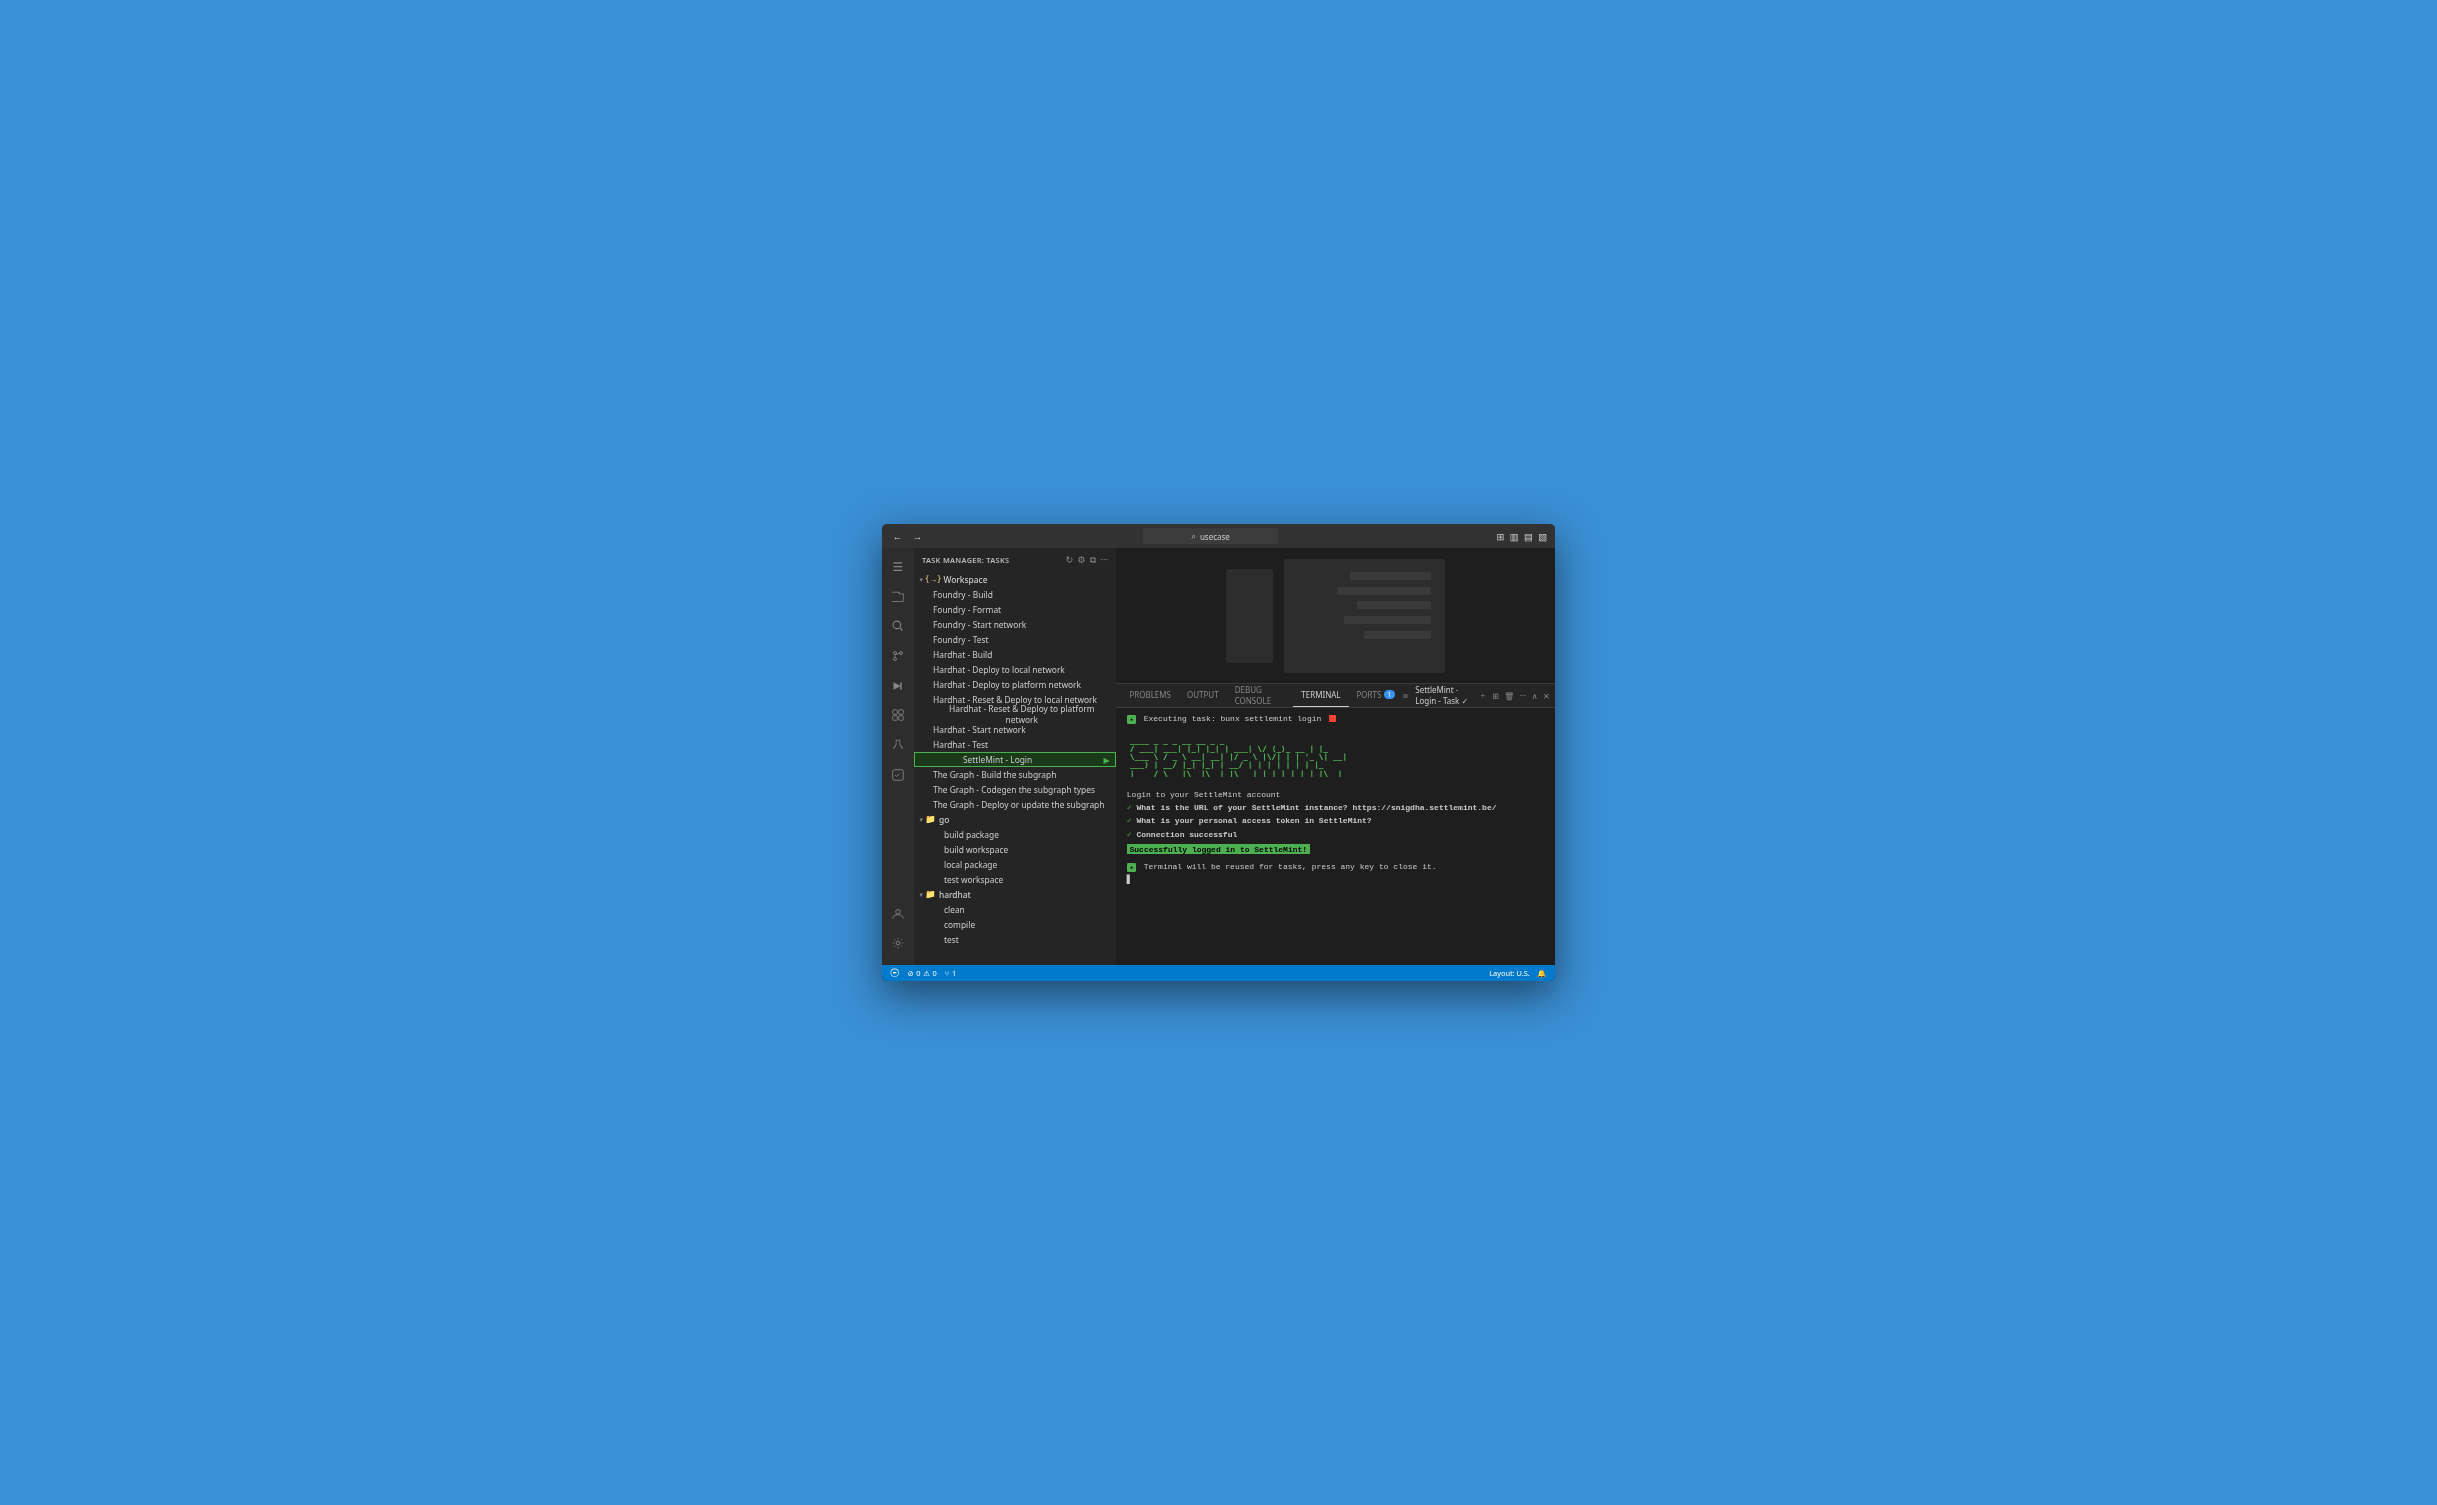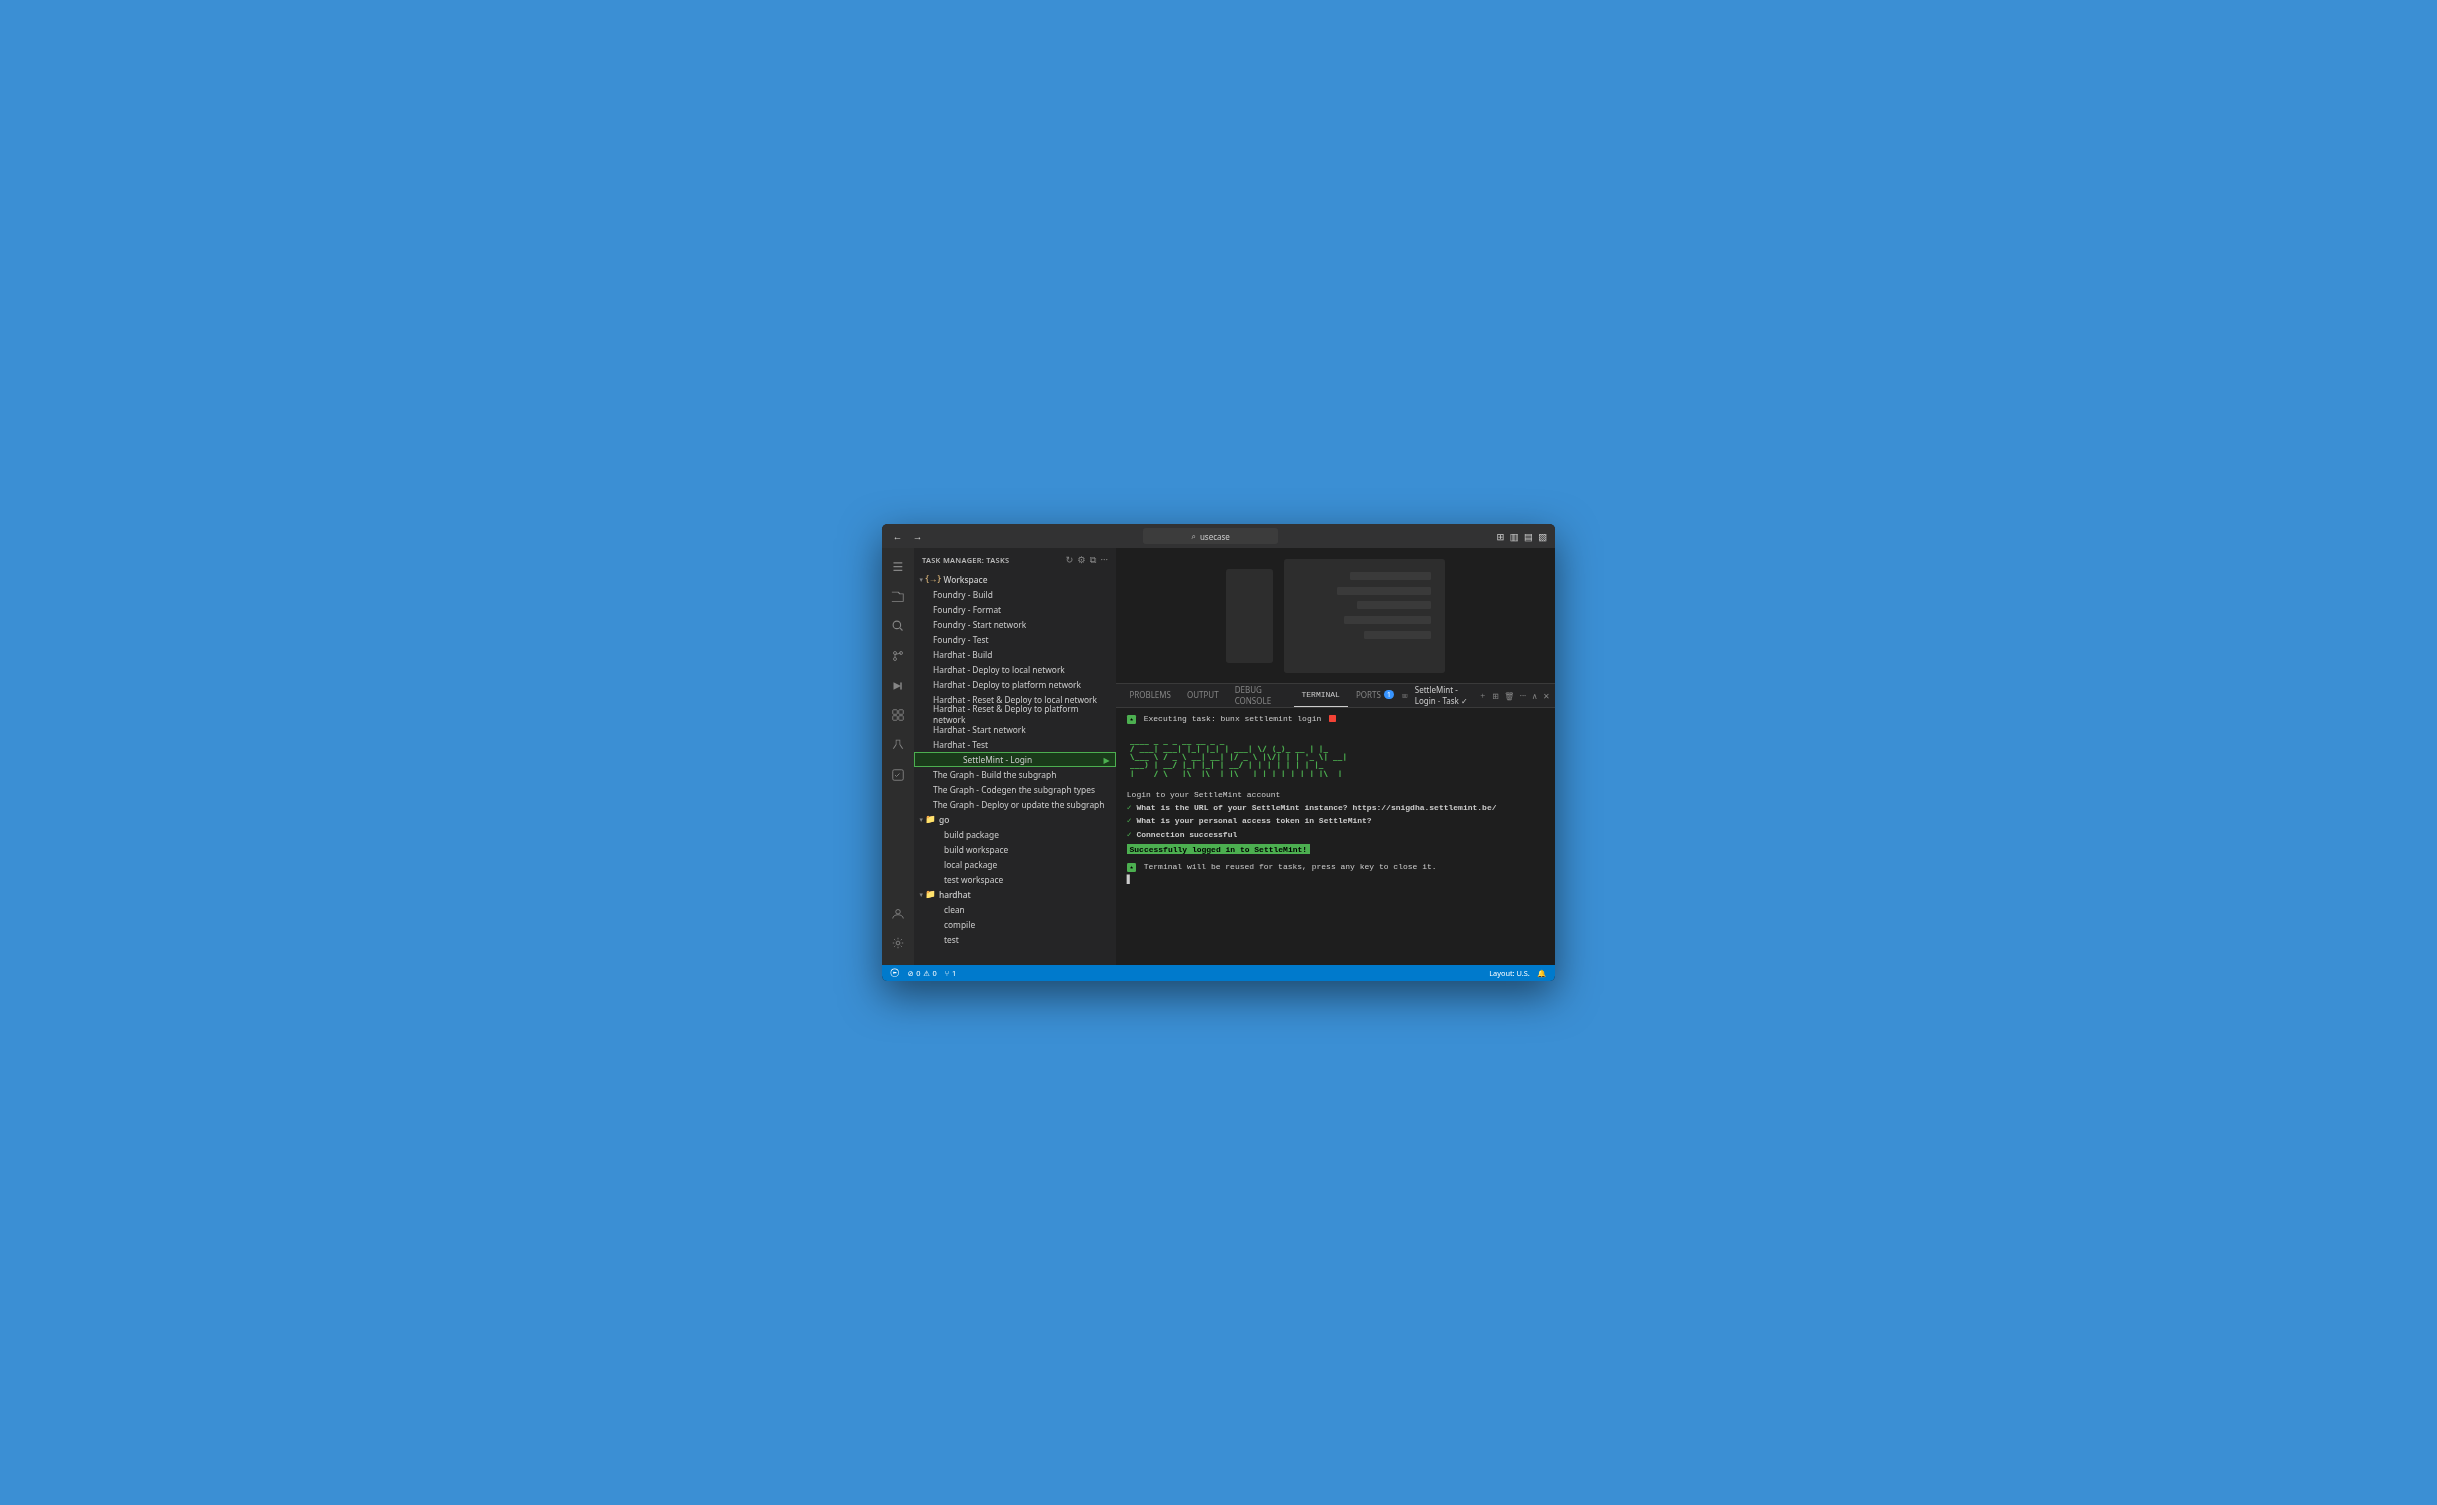--- a/index.html
+++ b/index.html
@@ -129,20 +129,21 @@
     .sidebar-tree::-webkit-scrollbar-track { background: transparent; }
     .sidebar-tree::-webkit-scrollbar-thumb { background: #424242; border-radius: 2px; }
     .tree-item {
       display: flex;
       align-items: center;
       padding: 1.3px 5.4px 1.3px 10.8px;
       color: #cccccc;
       cursor: pointer;
       gap: 2.7px;
       height: 15px;
+      text-align: center;
     }
     .tree-item.selected-green { background: #1e3a1e; border: 0.7px solid #4caf50; }
     .tree-section {
       display: flex;
       align-items: center;
       padding: 1.3px 5.4px;
       color: #cccccc;
       cursor: pointer;
       gap: 2.7px;
       height: 15px;
@@ -209,21 +210,20 @@
       display: flex;
       align-items: center;
       color: #858585;
       cursor: pointer;
       font-size: 8px;
       border-bottom: 0.7px solid transparent;
     }
     .panel-tab.active {
       color: #cccccc;
       border-bottom: 0.7px solid #cccccc;
-      font-family: Liberation Mono, monospace;
     }
     .panel-tab-badge {
       background: #3794ff;
       color: white;
       border-radius: 6.7px;
       padding: 0 3.4px;
       font-size: 6.7px;
       margin-left: 2.7px;
     }
     .panel-actions {

